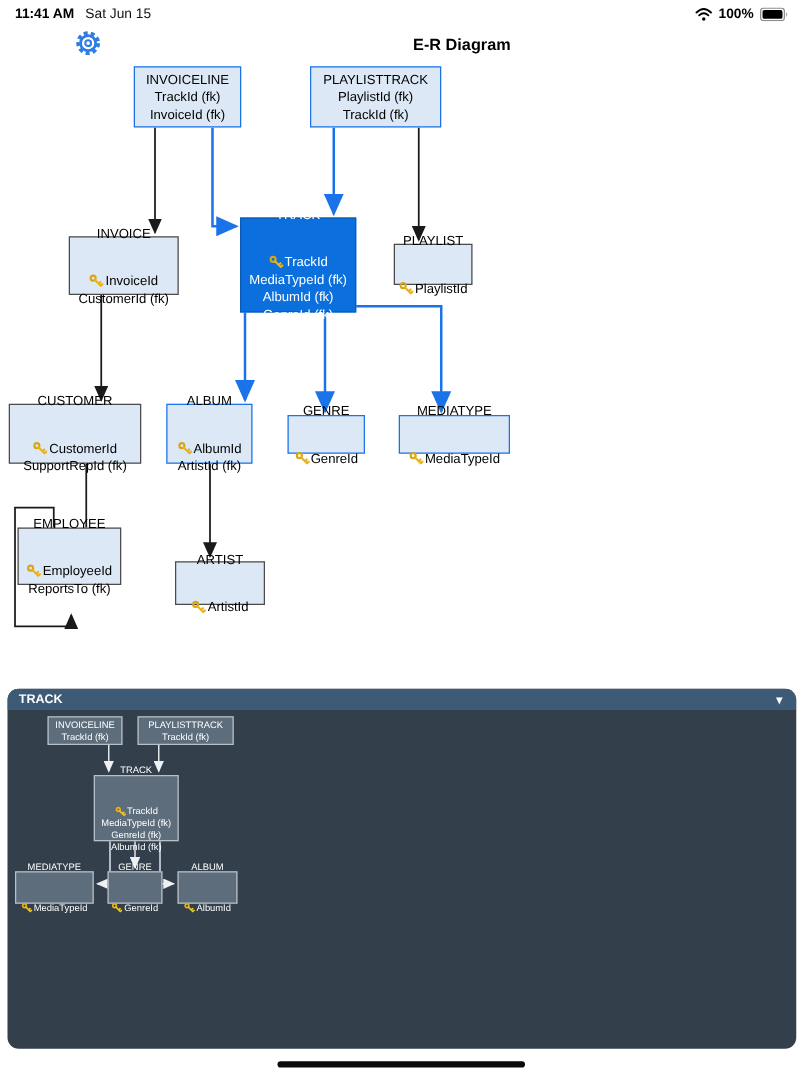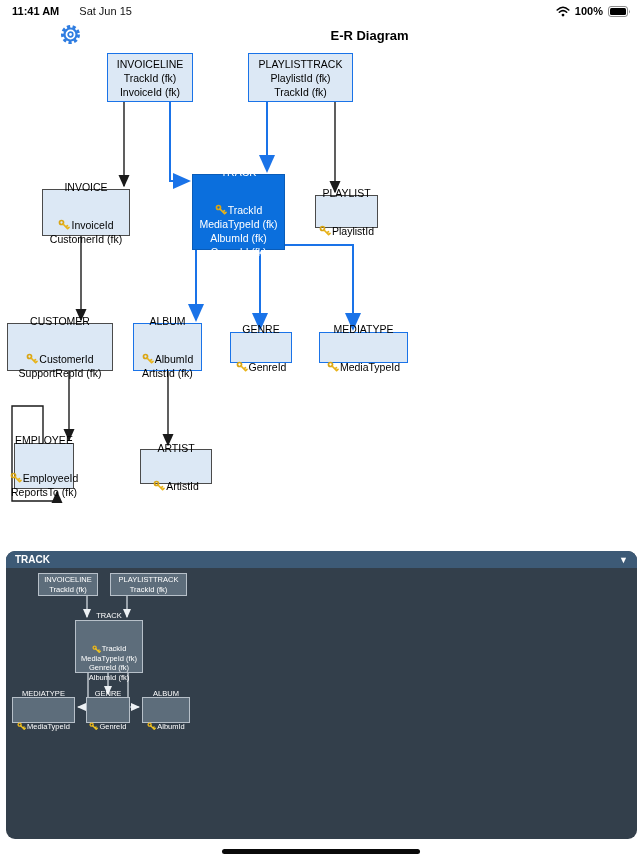--- a/index.html
+++ b/index.html
@@ -4,21 +4,21 @@
 <style>
   html,body{margin:0;padding:0;}
   body{
     width:643px;height:858px;position:relative;background:#ffffff;overflow:hidden;
     font-family:"Liberation Sans","DejaVu Sans",sans-serif;-webkit-font-smoothing:antialiased;
   }
   
   .statusbar{position:absolute;left:0;top:0;width:643px;height:22px;display:flex;align-items:center;justify-content:space-between;padding:0 12px;box-sizing:border-box;font-size:11px;color:#000;}
   .sb-left{display:flex;gap:9px;align-items:center;}
   .sb-time{font-weight:700;}
-  .sb-date{font-weight:400;color:#111;margin-left:11px;}
+  .sb-date{font-weight:400;color:#111;}
   .sb-right{display:flex;gap:5px;align-items:center;font-weight:600;}
   
   .navbar{position:absolute;left:0;top:22px;width:643px;height:26px;display:flex;align-items:center;margin-left:48px;}
   .nav-title{position:absolute;left:0;right:0;text-align:center;font-size:13px;font-weight:700;color:#000;}
   .nav-gear{position:absolute;left:12px;top:2px;width:21px;height:21px;cursor:pointer;}
   .nav-done{position:absolute;right:14px;font-size:13.5px;color:#701a75;cursor:pointer;}
   
   .entity{
     position:absolute;box-sizing:border-box;background:#dce8f5;border:1.5px solid #1a73e8;
     display:flex;flex-direction:column;align-items:center;justify-content:center;
@@ -131,21 +131,21 @@
   <div class="e-title">PLAYLIST</div>
   <div class="key-row">
     <svg class="key-ic" width="12" height="12" viewBox="0 0 12 12">
       <circle cx="3.5" cy="3.5" r="2" fill="none" stroke="#d9a514" stroke-width="1.7"></circle>
       <path d="M5,5 L9.6,9.6 M8,8 L9.4,6.6 M9.6,9.6 L11,8.3" fill="none" stroke="#e8b31a" stroke-width="1.7" stroke-linecap="round"></path>
     </svg>
     <span>PlaylistId</span>
   </div>
 </div>
 
-<div class="entity plain" style="left:42px;top:189px;width:88px;height:47px">
+<div class="entity plain" style="left:55px;top:189px;width:88px;height:47px">
   <div class="e-title">INVOICE</div>
   <div class="key-row">
     <svg class="key-ic" width="12" height="12" viewBox="0 0 12 12">
       <circle cx="3.5" cy="3.5" r="2" fill="none" stroke="#d9a514" stroke-width="1.7"></circle>
       <path d="M5,5 L9.6,9.6 M8,8 L9.4,6.6 M9.6,9.6 L11,8.3" fill="none" stroke="#e8b31a" stroke-width="1.7" stroke-linecap="round"></path>
     </svg>
     <span>InvoiceId</span>
   </div>
   <div class="e-attr">CustomerId (fk)</div>
 </div>
@@ -189,21 +189,21 @@
   <div class="e-title">MEDIATYPE</div>
   <div class="key-row">
     <svg class="key-ic" width="12" height="12" viewBox="0 0 12 12">
       <circle cx="3.5" cy="3.5" r="2" fill="none" stroke="#d9a514" stroke-width="1.7"></circle>
       <path d="M5,5 L9.6,9.6 M8,8 L9.4,6.6 M9.6,9.6 L11,8.3" fill="none" stroke="#e8b31a" stroke-width="1.7" stroke-linecap="round"></path>
     </svg>
     <span>MediaTypeId</span>
   </div>
 </div>
 
-<div class="entity plain" style="left:14px;top:443px;width:60px;height:46px">
+<div class="entity plain" style="left:14px;top:422px;width:83px;height:46px">
   <div class="e-title">EMPLOYEE</div>
   <div class="key-row">
     <svg class="key-ic" width="12" height="12" viewBox="0 0 12 12">
       <circle cx="3.5" cy="3.5" r="2" fill="none" stroke="#d9a514" stroke-width="1.7"></circle>
       <path d="M5,5 L9.6,9.6 M8,8 L9.4,6.6 M9.6,9.6 L11,8.3" fill="none" stroke="#e8b31a" stroke-width="1.7" stroke-linecap="round"></path>
     </svg>
     <span>EmployeeId</span>
   </div>
   <div class="e-attr">ReportsTo (fk)</div>
 </div>

